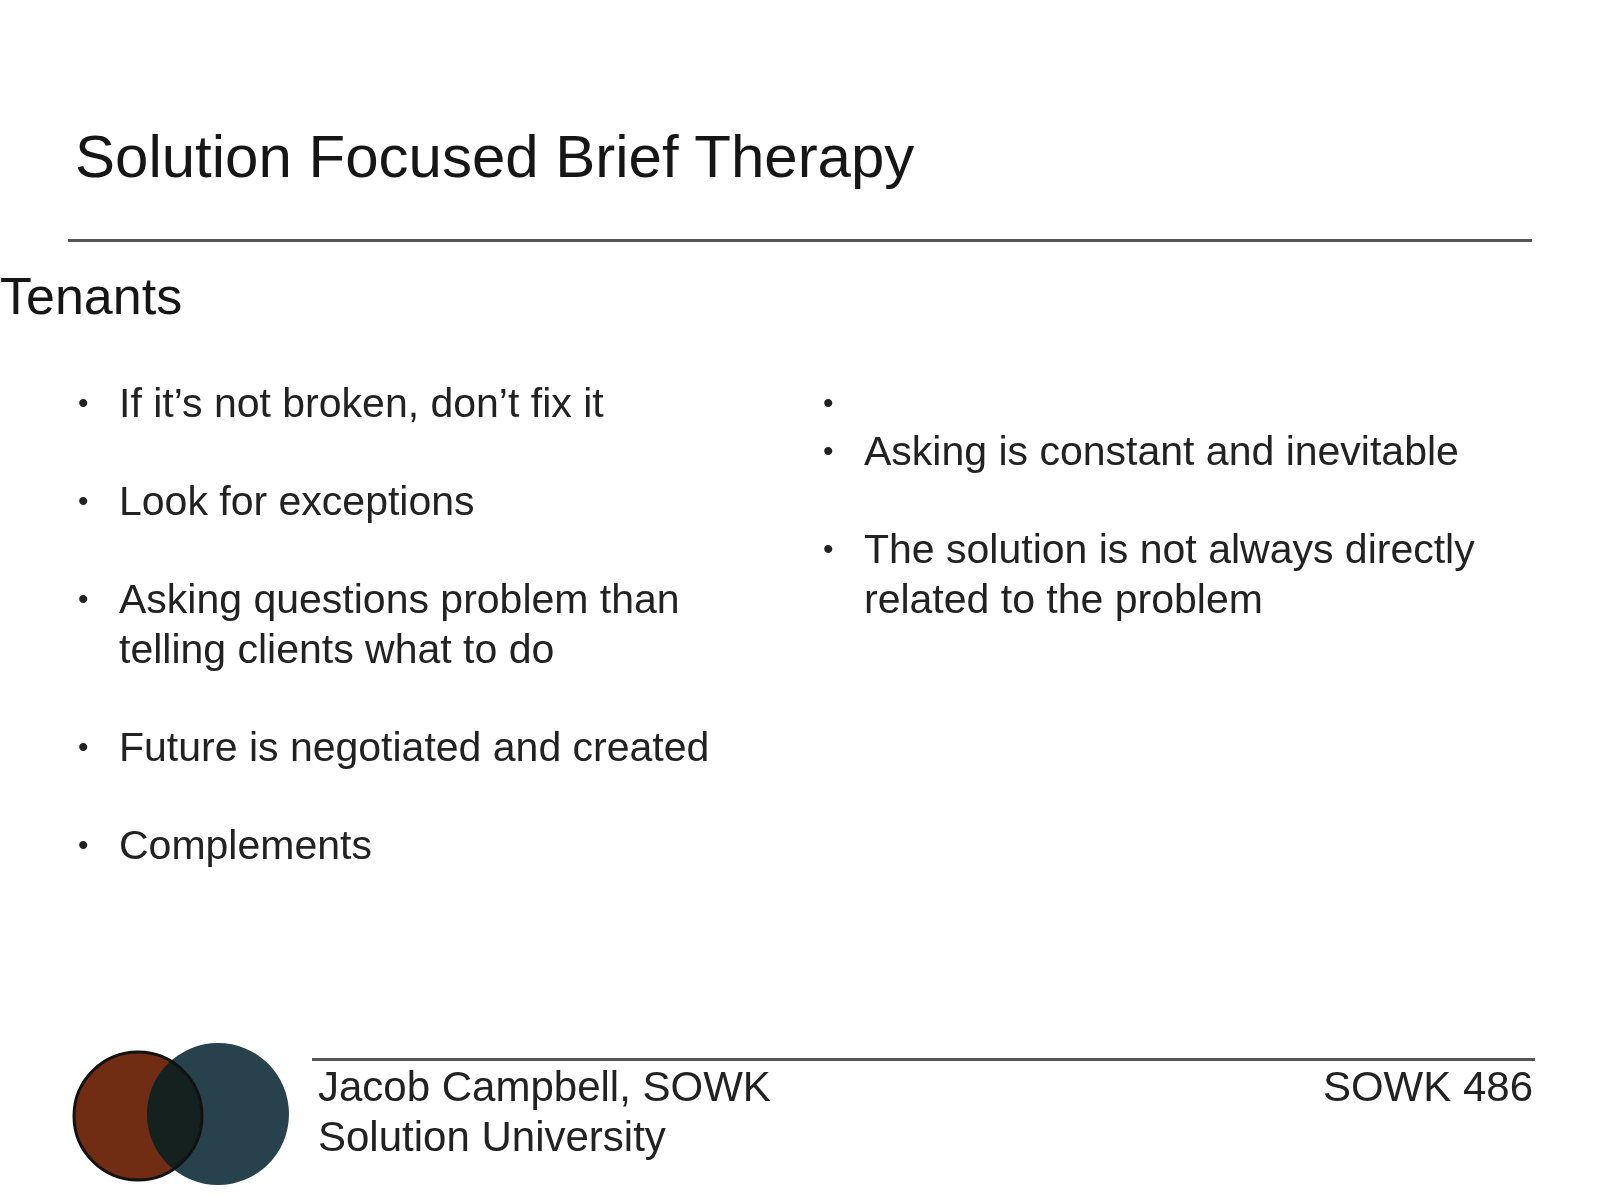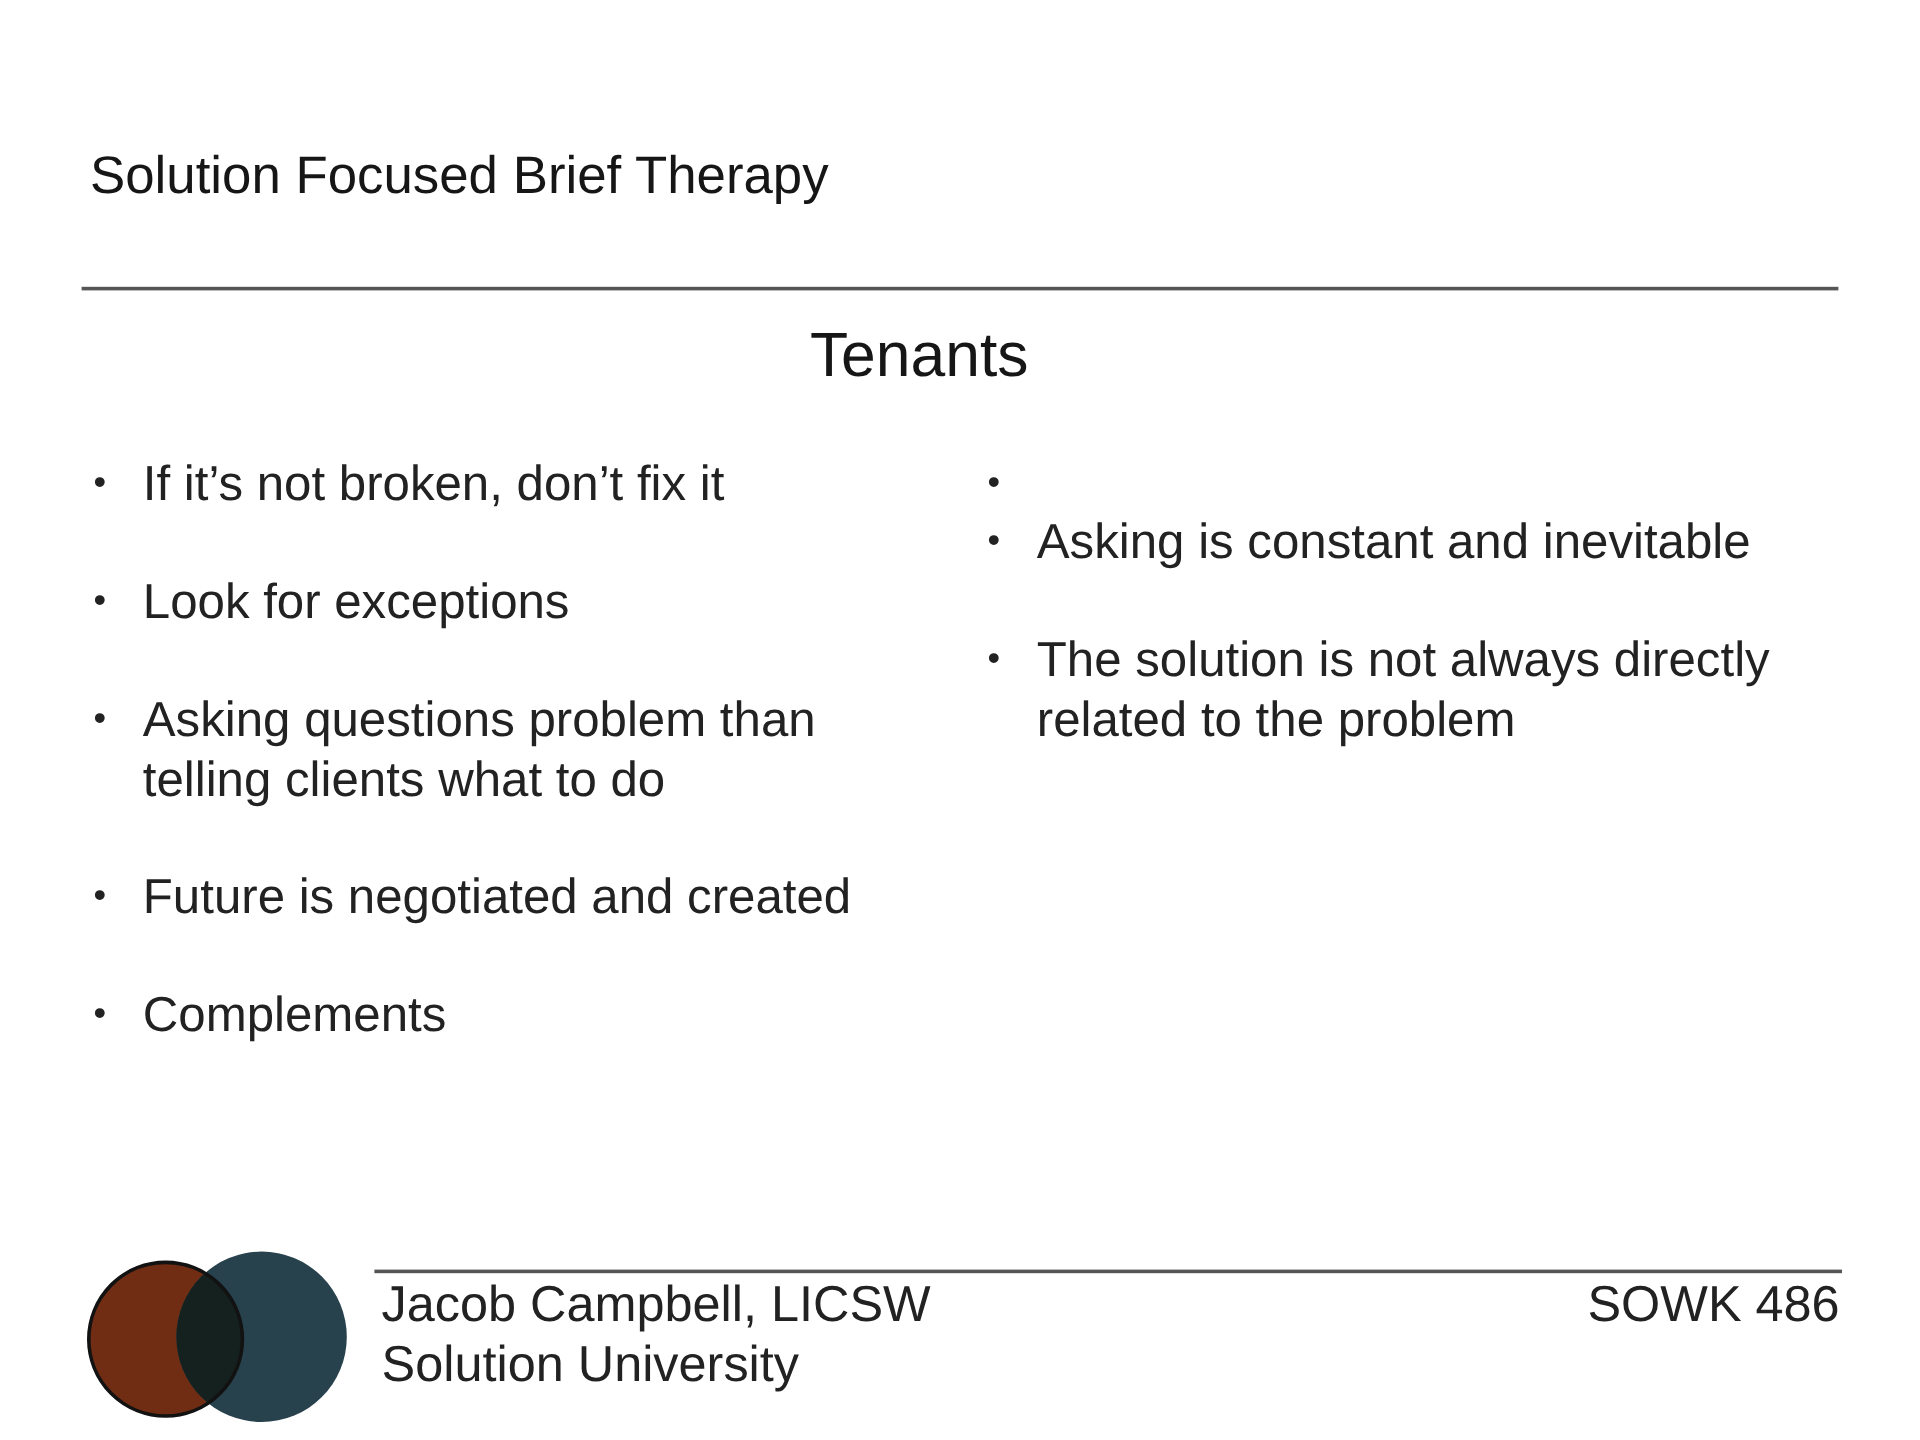--- a/index.html
+++ b/index.html
@@ -10,35 +10,35 @@
     height: 1200px;
     background: #ffffff;
     overflow: hidden;
     font-family: "Liberation Sans", "DejaVu Sans", sans-serif;
     color: #1e1e1e;
   }
   .title {
     position: absolute;
     left: 75px;
     top: 122px;
-    font-size: 44px;
+    font-size: 60px;
     font-weight: 400;
     letter-spacing: 0px;
     color: #161616;
     white-space: nowrap;
   }
   .rule { position: absolute; background: #565656; height: 3px; }
   .rule-title { left: 68px; top: 239px; width: 1464px; }
   .rule-footer { left: 312px; top: 1058px; width: 1223px; }
   .subtitle {
     position: absolute;
     left: 0;
     top: 266px;
     width: 1532px;
-    text-align: center;
+    text-align: left;
     font-size: 52px;
     font-weight: 400;
     color: #161616;
   }
   .bullet-col {
     position: absolute;
     top: 378px;
     width: 704px;
     list-style: none;
   }
@@ -135,21 +135,21 @@
       <clipPath id="teal-clip">
         <ellipse cx="148" cy="78" rx="71" ry="71"></ellipse>
       </clipPath>
     </defs>
     <ellipse cx="68" cy="80" rx="64" ry="64" stroke="#121212" stroke-width="3" fill="#702d13"></ellipse>
     <ellipse cx="148" cy="78" rx="71" ry="71" fill="#27414d"></ellipse>
     <ellipse cx="68" cy="80" rx="64" ry="64" clip-path="url(#teal-clip)" stroke="#121212" stroke-width="3" fill="#15211e"></ellipse>
   </svg>
 
   <div class="footer-left">
-    <div>Jacob Campbell, LICSW</div>
+    <div>Jacob Campbell, SOWK</div>
     <div>Solution University</div>
   </div>
 
   <div class="footer-right">
     <div>SOWK 486</div>
   </div>
 
 </div>
 
 </body></html>

